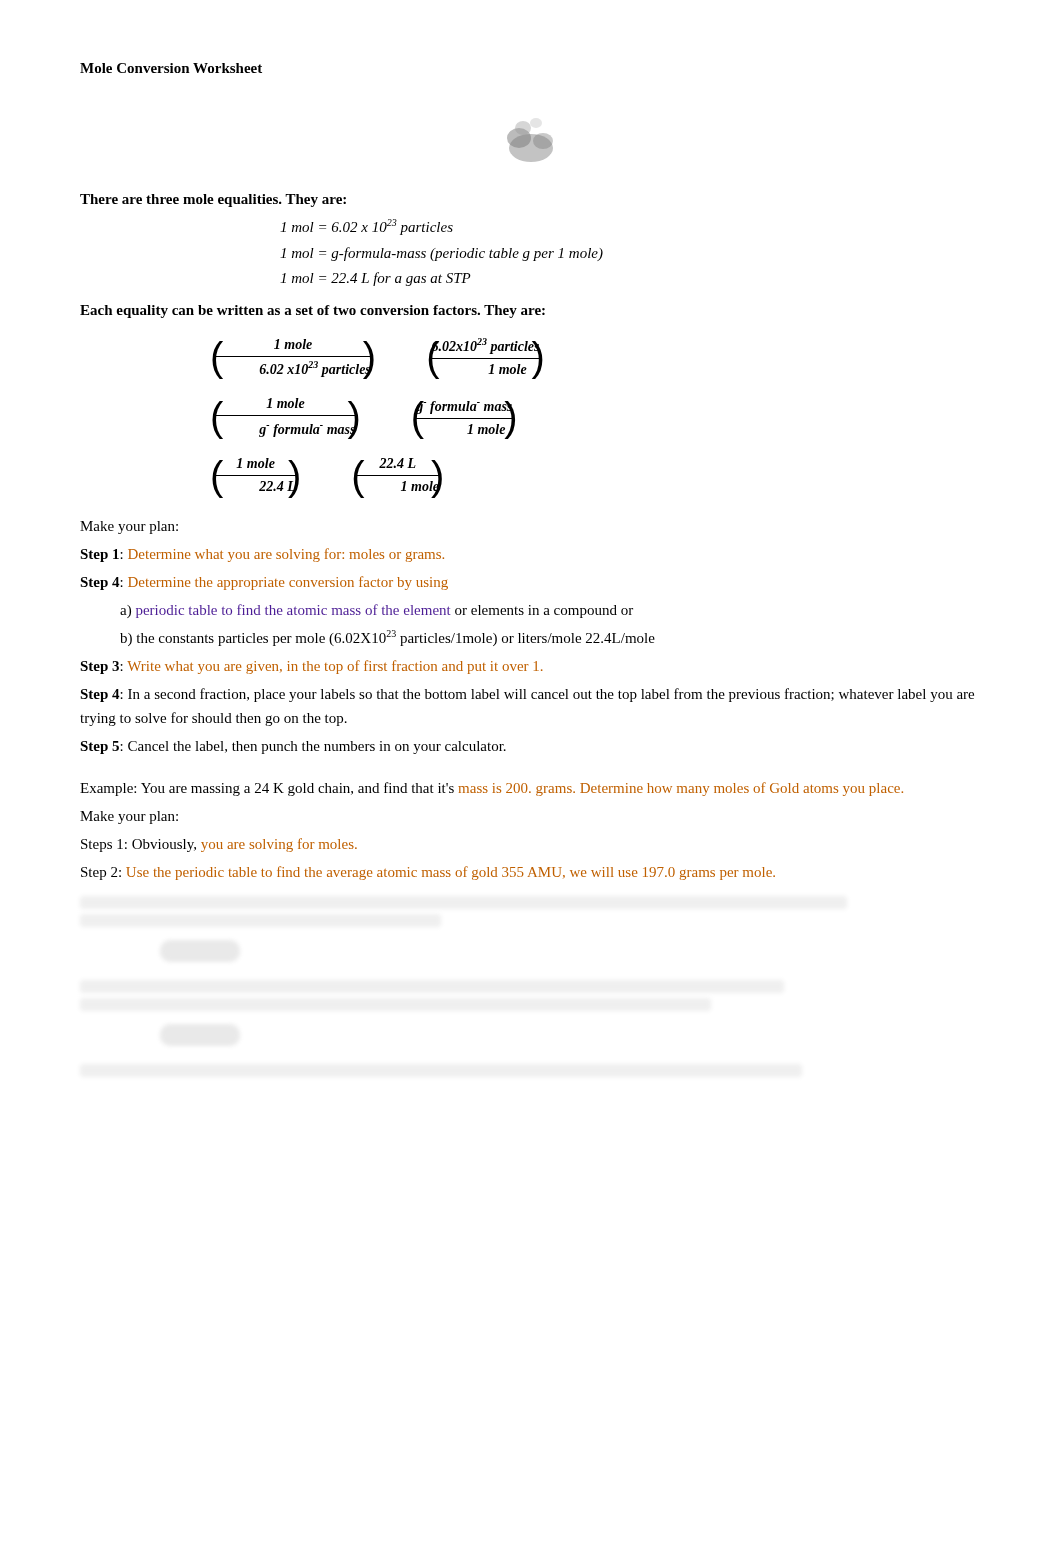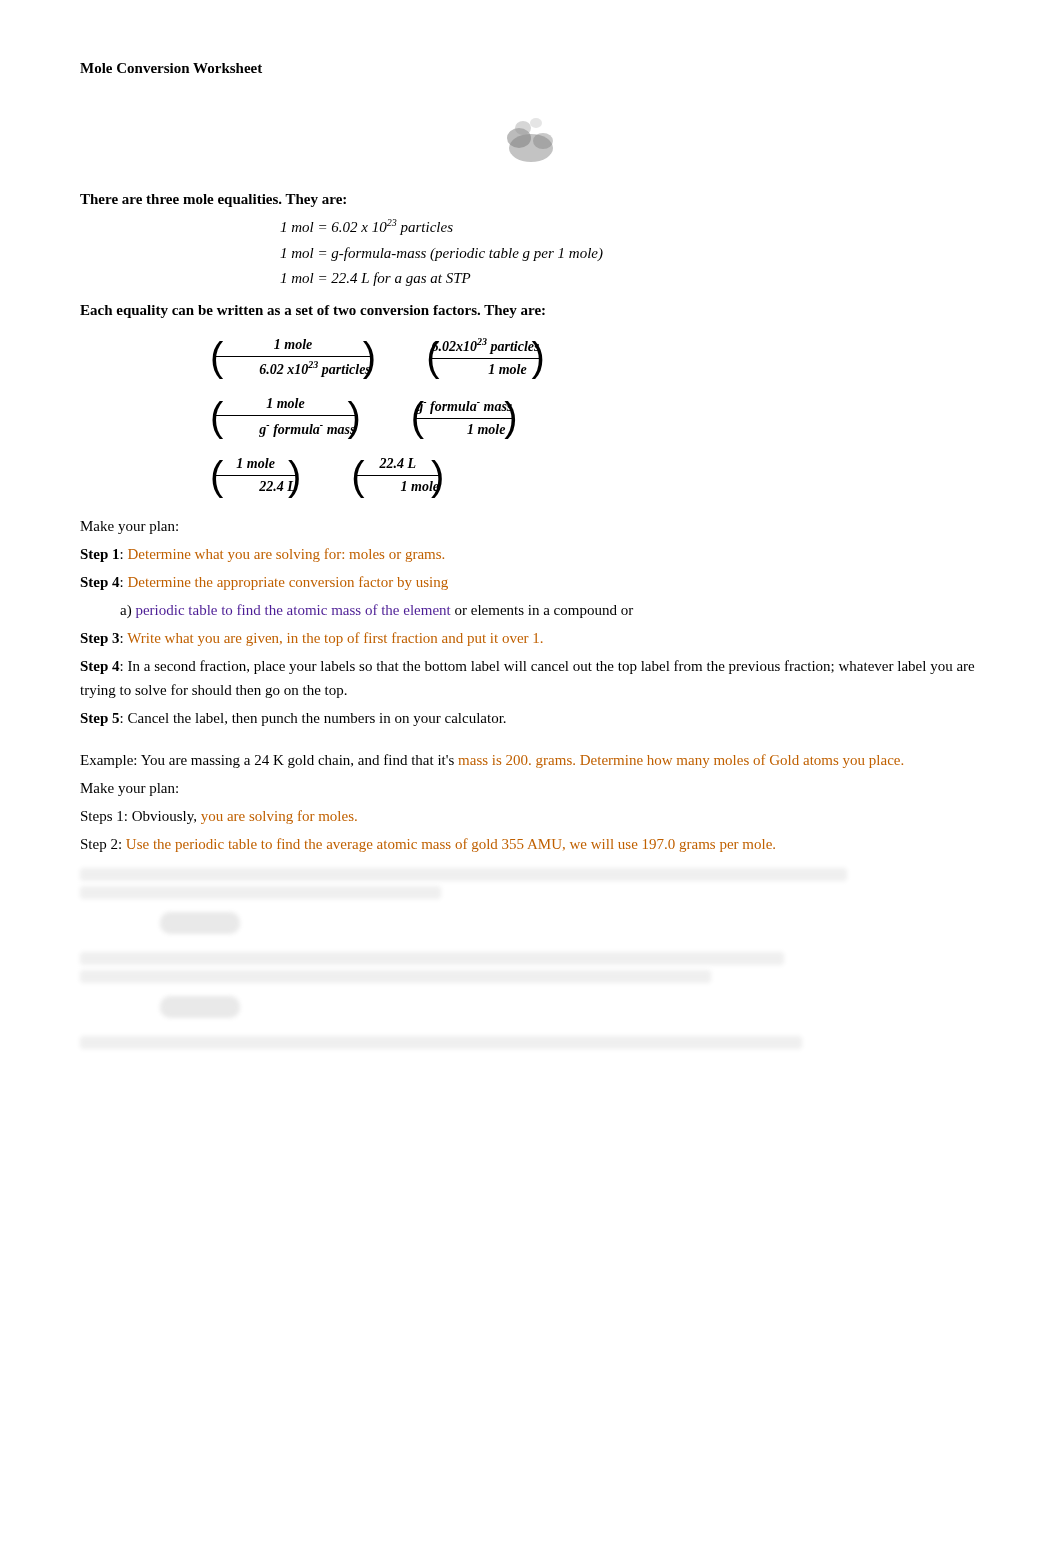--- a/index.html
+++ b/index.html
@@ -229,20 +229,23 @@
     <span>Make your plan:</span>
   </div>
   <div class="step-line">
     <span class="step-bold">Step 1</span><span>: </span><span class="color-orange">Determine what you are solving for: moles or grams.</span>
   </div>
   <div class="step-line">
     <span class="step-bold">Step 4</span><span>: </span><span class="color-orange">Determine the appropriate conversion factor by using</span>
   </div>
   <div class="step-line" style="margin-left:40px;">
     <span>a)  </span><span class="color-green">periodic table to find the atomic mass of the element</span><span> or elements in a compound  or</span>
+  </div>
+  <div class="step-line" style="margin-left:40px;">
+    <span>b)  the constants particles per mole (6.02X10<sup>23</sup> particles/1mole)  or  liters/mole 22.4L/mole</span>
   </div>
   <div class="step-line">
     <span class="step-bold">Step 3</span><span>: </span><span class="color-orange">Write what you are given, in the top of first fraction and put it over 1.</span>
   </div>
   <div class="step-line">
     <span class="step-bold">Step 4</span><span>: In a second fraction, place your labels so that the bottom label will cancel out the top label from the previous fraction; whatever label you are trying to solve for should then go on the top.</span>
   </div>
   <div class="step-line">
     <span class="step-bold">Step 5</span><span>: Cancel the label, then punch the numbers in on your calculator.</span>
   </div>

